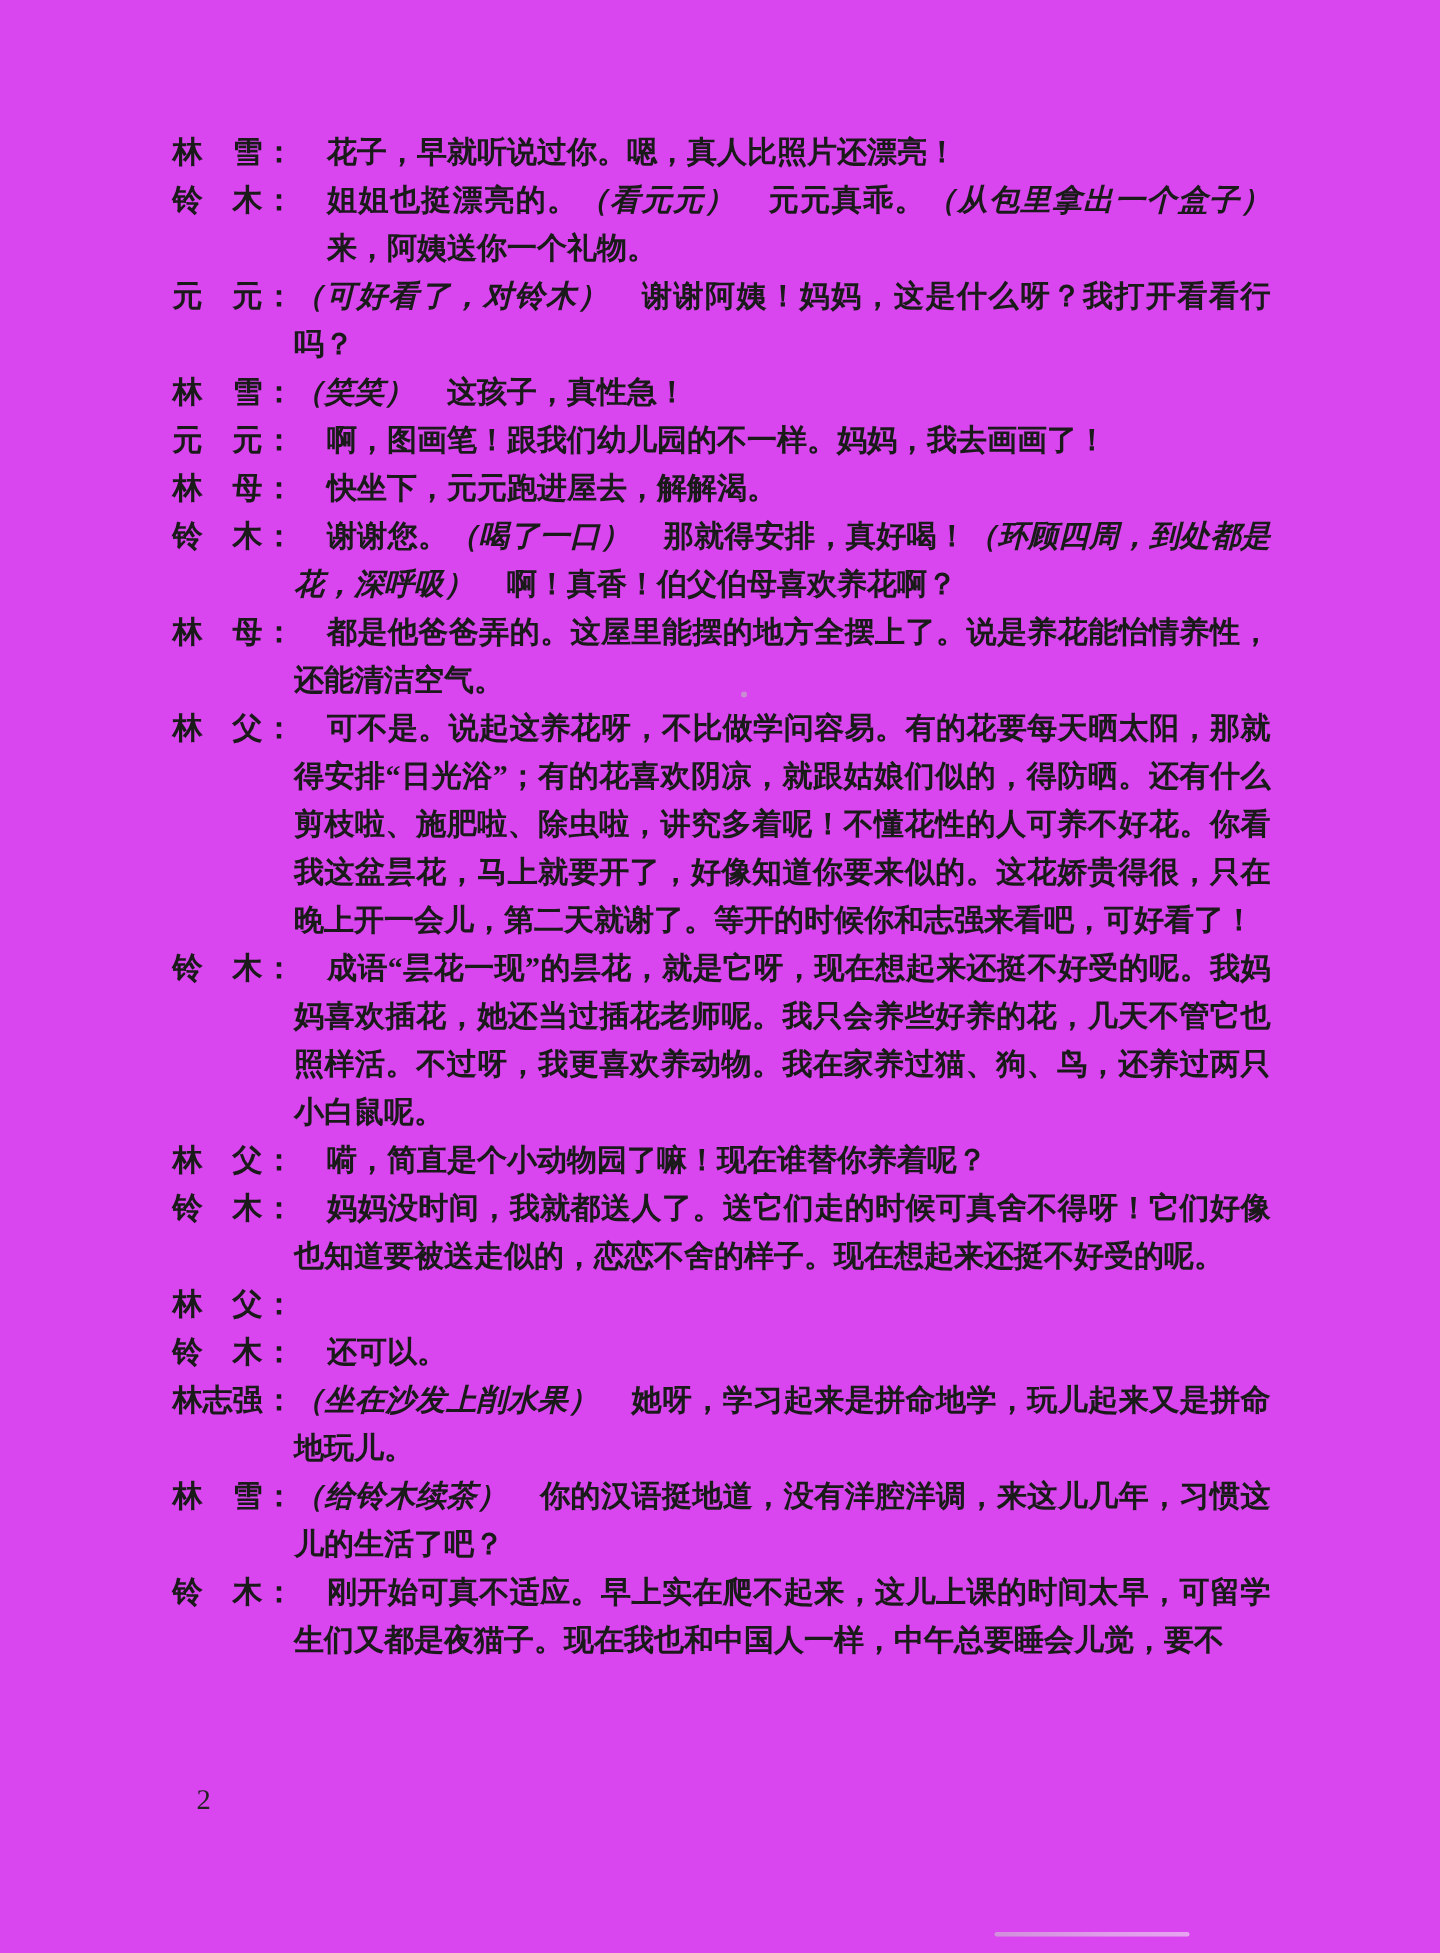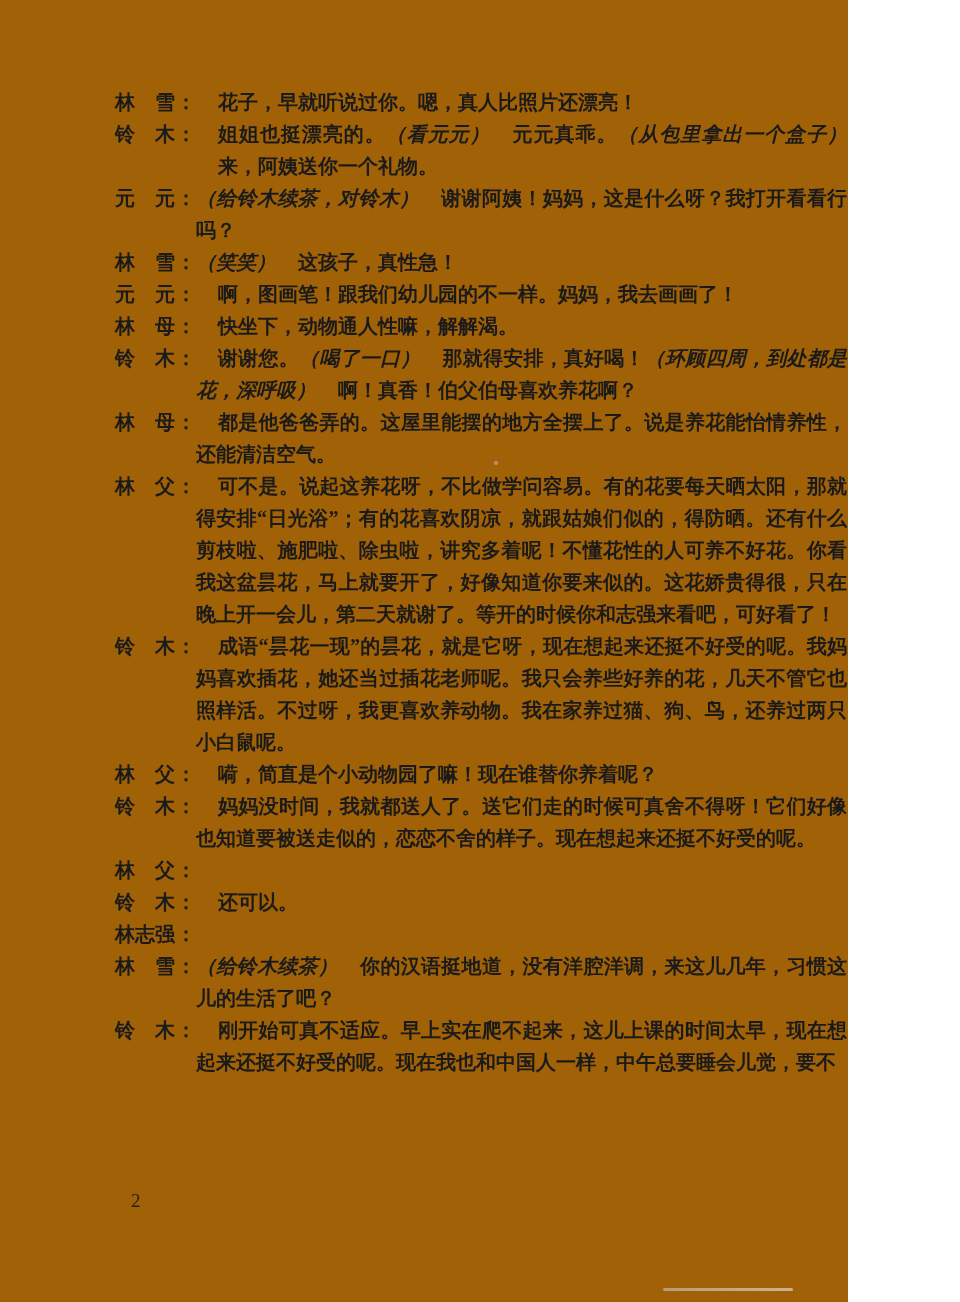--- a/index.html
+++ b/index.html
@@ -2,23 +2,23 @@
 <html><head>
 <meta charset="utf-8">
 <style>
   html, body {
     margin: 0;
     padding: 0;
     background: #ffffff;
   }
   .page {
     position: relative;
-    width: 848px;
+    width: 960px;
     height: 1302px;
-    background: #a16207;
+    background: #d946ef;
     overflow: hidden;
     color: #1a1a1a;
     font-family: "Liberation Serif", "DejaVu Serif", serif;
   }
   .content {
     position: absolute;
     left: 115px;
     top: 86px;
     width: 732px;
   }
@@ -97,36 +97,36 @@
         <div class="text"><span class="dialogue">花子，早就听说过你。嗯，真人比照片还漂亮！</span></div>
       </div>
       <div class="line">
         <span class="speaker">铃　木</span>
         <span class="colon">：</span>
         <div class="text"><span class="dialogue">姐姐也挺漂亮的。</span><span class="stage">（看元元）</span><span class="dialogue">元元真乖。</span><span class="stage">（从包里拿出一个盒子）</span><span class="dialogue">来，阿姨送你一个礼物。</span></div>
       </div>
       <div class="line">
         <span class="speaker">元　元</span>
         <span class="colon">：</span>
-        <div class="text"><span class="stage">（给铃木续茶，对铃木）</span><span class="dialogue">谢谢阿姨！妈妈，这是什么呀？我打开看看行吗？</span></div>
+        <div class="text"><span class="stage">（可好看了，对铃木）</span><span class="dialogue">谢谢阿姨！妈妈，这是什么呀？我打开看看行吗？</span></div>
       </div>
       <div class="line">
         <span class="speaker">林　雪</span>
         <span class="colon">：</span>
         <div class="text"><span class="stage">（笑笑）</span><span class="dialogue">这孩子，真性急！</span></div>
       </div>
       <div class="line">
         <span class="speaker">元　元</span>
         <span class="colon">：</span>
         <div class="text"><span class="dialogue">啊，图画笔！跟我们幼儿园的不一样。妈妈，我去画画了！</span></div>
       </div>
       <div class="line">
         <span class="speaker">林　母</span>
         <span class="colon">：</span>
-        <div class="text"><span class="dialogue">快坐下，动物通人性嘛，解解渴。</span></div>
+        <div class="text"><span class="dialogue">快坐下，元元跑进屋去，解解渴。</span></div>
       </div>
       <div class="line">
         <span class="speaker">铃　木</span>
         <span class="colon">：</span>
         <div class="text"><span class="dialogue">谢谢您。</span><span class="stage">（喝了一口）</span><span class="dialogue">那就得安排，真好喝！</span><span class="stage">（环顾四周，到处都是花，深呼吸）</span><span class="dialogue">啊！真香！伯父伯母喜欢养花啊？</span></div>
       </div>
       <div class="line">
         <span class="speaker">林　母</span>
         <span class="colon">：</span>
         <div class="text"><span class="dialogue">都是他爸爸弄的。这屋里能摆的地方全摆上了。说是养花能怡情养性，还能清洁空气。</span></div>
@@ -156,28 +156,29 @@
         <span class="colon">：</span>
       </div>
       <div class="line">
         <span class="speaker">铃　木</span>
         <span class="colon">：</span>
         <div class="text"><span class="dialogue">还可以。</span></div>
       </div>
       <div class="line">
         <span class="speaker">林志强</span>
         <span class="colon">：</span>
+        <div class="text"><span class="stage">（坐在沙发上削水果）</span><span class="dialogue">她呀，学习起来是拼命地学，玩儿起来又是拼命地玩儿。</span></div>
       </div>
       <div class="line">
         <span class="speaker">林　雪</span>
         <span class="colon">：</span>
         <div class="text"><span class="stage">（给铃木续茶）</span><span class="dialogue">你的汉语挺地道，没有洋腔洋调，来这儿几年，习惯这儿的生活了吧？</span></div>
       </div>
       <div class="line">
         <span class="speaker">铃　木</span>
         <span class="colon">：</span>
-        <div class="text"><span class="dialogue">刚开始可真不适应。早上实在爬不起来，这儿上课的时间太早，现在想起来还挺不好受的呢。现在我也和中国人一样，中午总要睡会儿觉，要不</span></div>
+        <div class="text"><span class="dialogue">刚开始可真不适应。早上实在爬不起来，这儿上课的时间太早，可留学生们又都是夜猫子。现在我也和中国人一样，中午总要睡会儿觉，要不</span></div>
       </div>
     </div>
   <div class="pageno">2</div>
   <div class="artifact a1"></div>
   <div class="artifact a2"></div>
 </div>
 
 </body></html>

